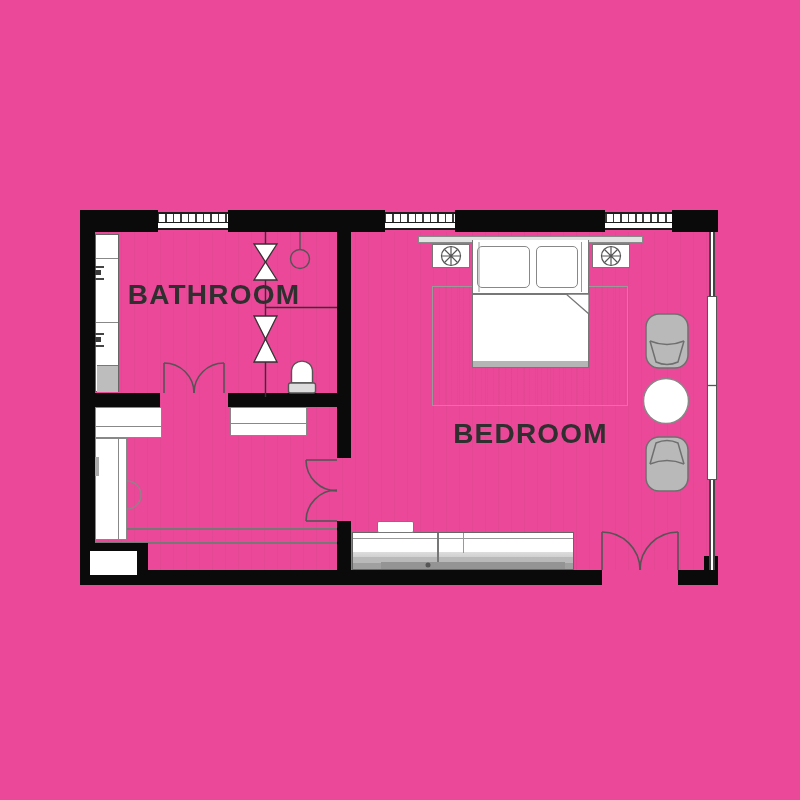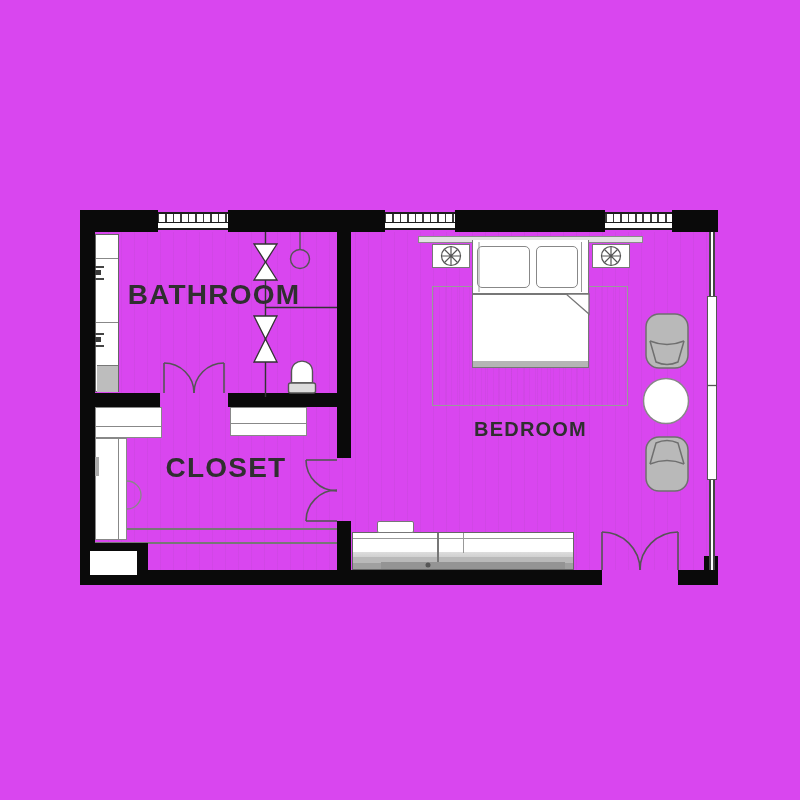--- a/index.html
+++ b/index.html
@@ -1,16 +1,16 @@
 <!DOCTYPE html>
 <html><head>
 <meta charset="utf-8">
 <style>
   html,body{margin:0;padding:0;background:#ffffff;}
-  #plan{position:relative;width:800px;height:800px;background:#d946ef;
+  #plan{position:relative;width:800px;height:800px;background:#ec4899;
         font-family:"Liberation Sans",sans-serif;overflow:hidden;}
   .abs{position:absolute;}
   .wall{position:absolute;background:#0a0a0a;}
   .box{position:absolute;background:#ffffff;border:1.5px solid #777;box-sizing:border-box;}
   .thin{position:absolute;background:#888;}
   .lbl{position:absolute;color:#2f2f2f;font-weight:700;letter-spacing:1.2px;text-align:center;}
   .floor{position:absolute;background:repeating-linear-gradient(90deg,rgba(70,70,70,0.05) 0 1px,transparent 1px 13px);}
   .win{position:absolute;background:#fff;border-top:2px solid #1d1d1d;border-bottom:2px solid #1d1d1d;box-sizing:border-box;}
   .win .mull{position:absolute;left:0;right:0;top:0;height:8px;border-bottom:1.5px solid #1d1d1d;
              background:repeating-linear-gradient(90deg,#3a3a3a 0 1.5px,transparent 1.5px 7.5px);}
@@ -177,18 +177,17 @@
     </g>
 
     <path d="M707 385.5 H717" stroke="#555" stroke-width="1.3"></path>
 
     <circle cx="428" cy="565" r="2.5" fill="#555"></circle>
   </svg>
 
   <div class="lbl" style="left:108px;top:279px;width:212px;font-size:28px;">BATHROOM</div>
 
   <div class="lbl" style="left:131px;top:452px;width:190px;font-size:28px;line-height:31.5px;">
-    <div>CLOSET</div>
   </div>
 
-  <div class="lbl" style="left:428px;top:418px;width:205px;font-size:20px;">BEDROOM</div>
+  <div class="lbl" style="left:428px;top:418px;width:205px;font-size:28px;">BEDROOM</div>
 
 </div>
 
 </body></html>

